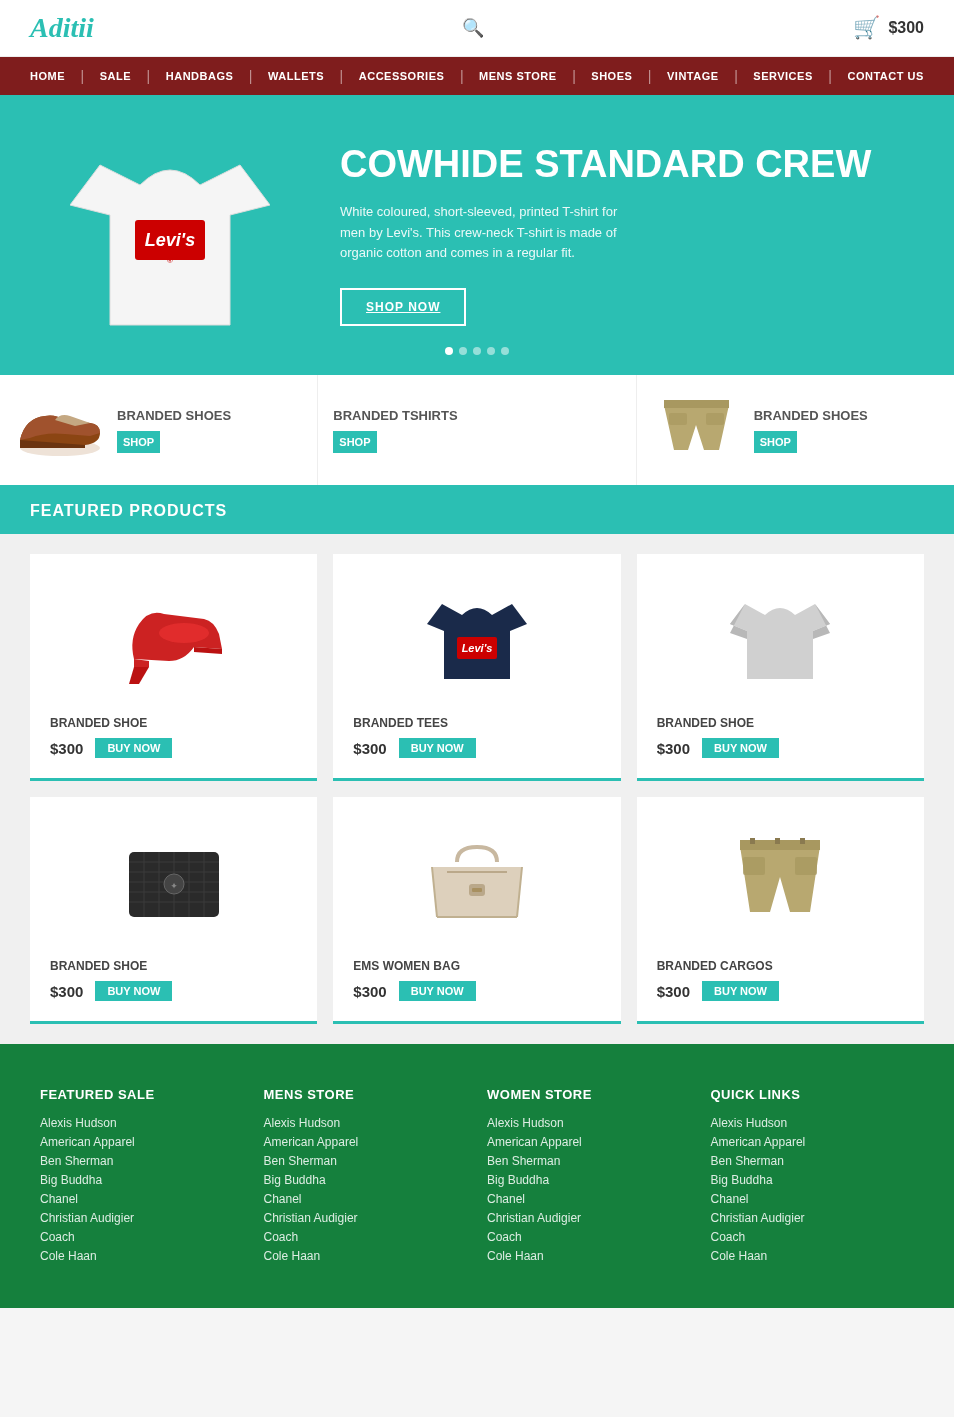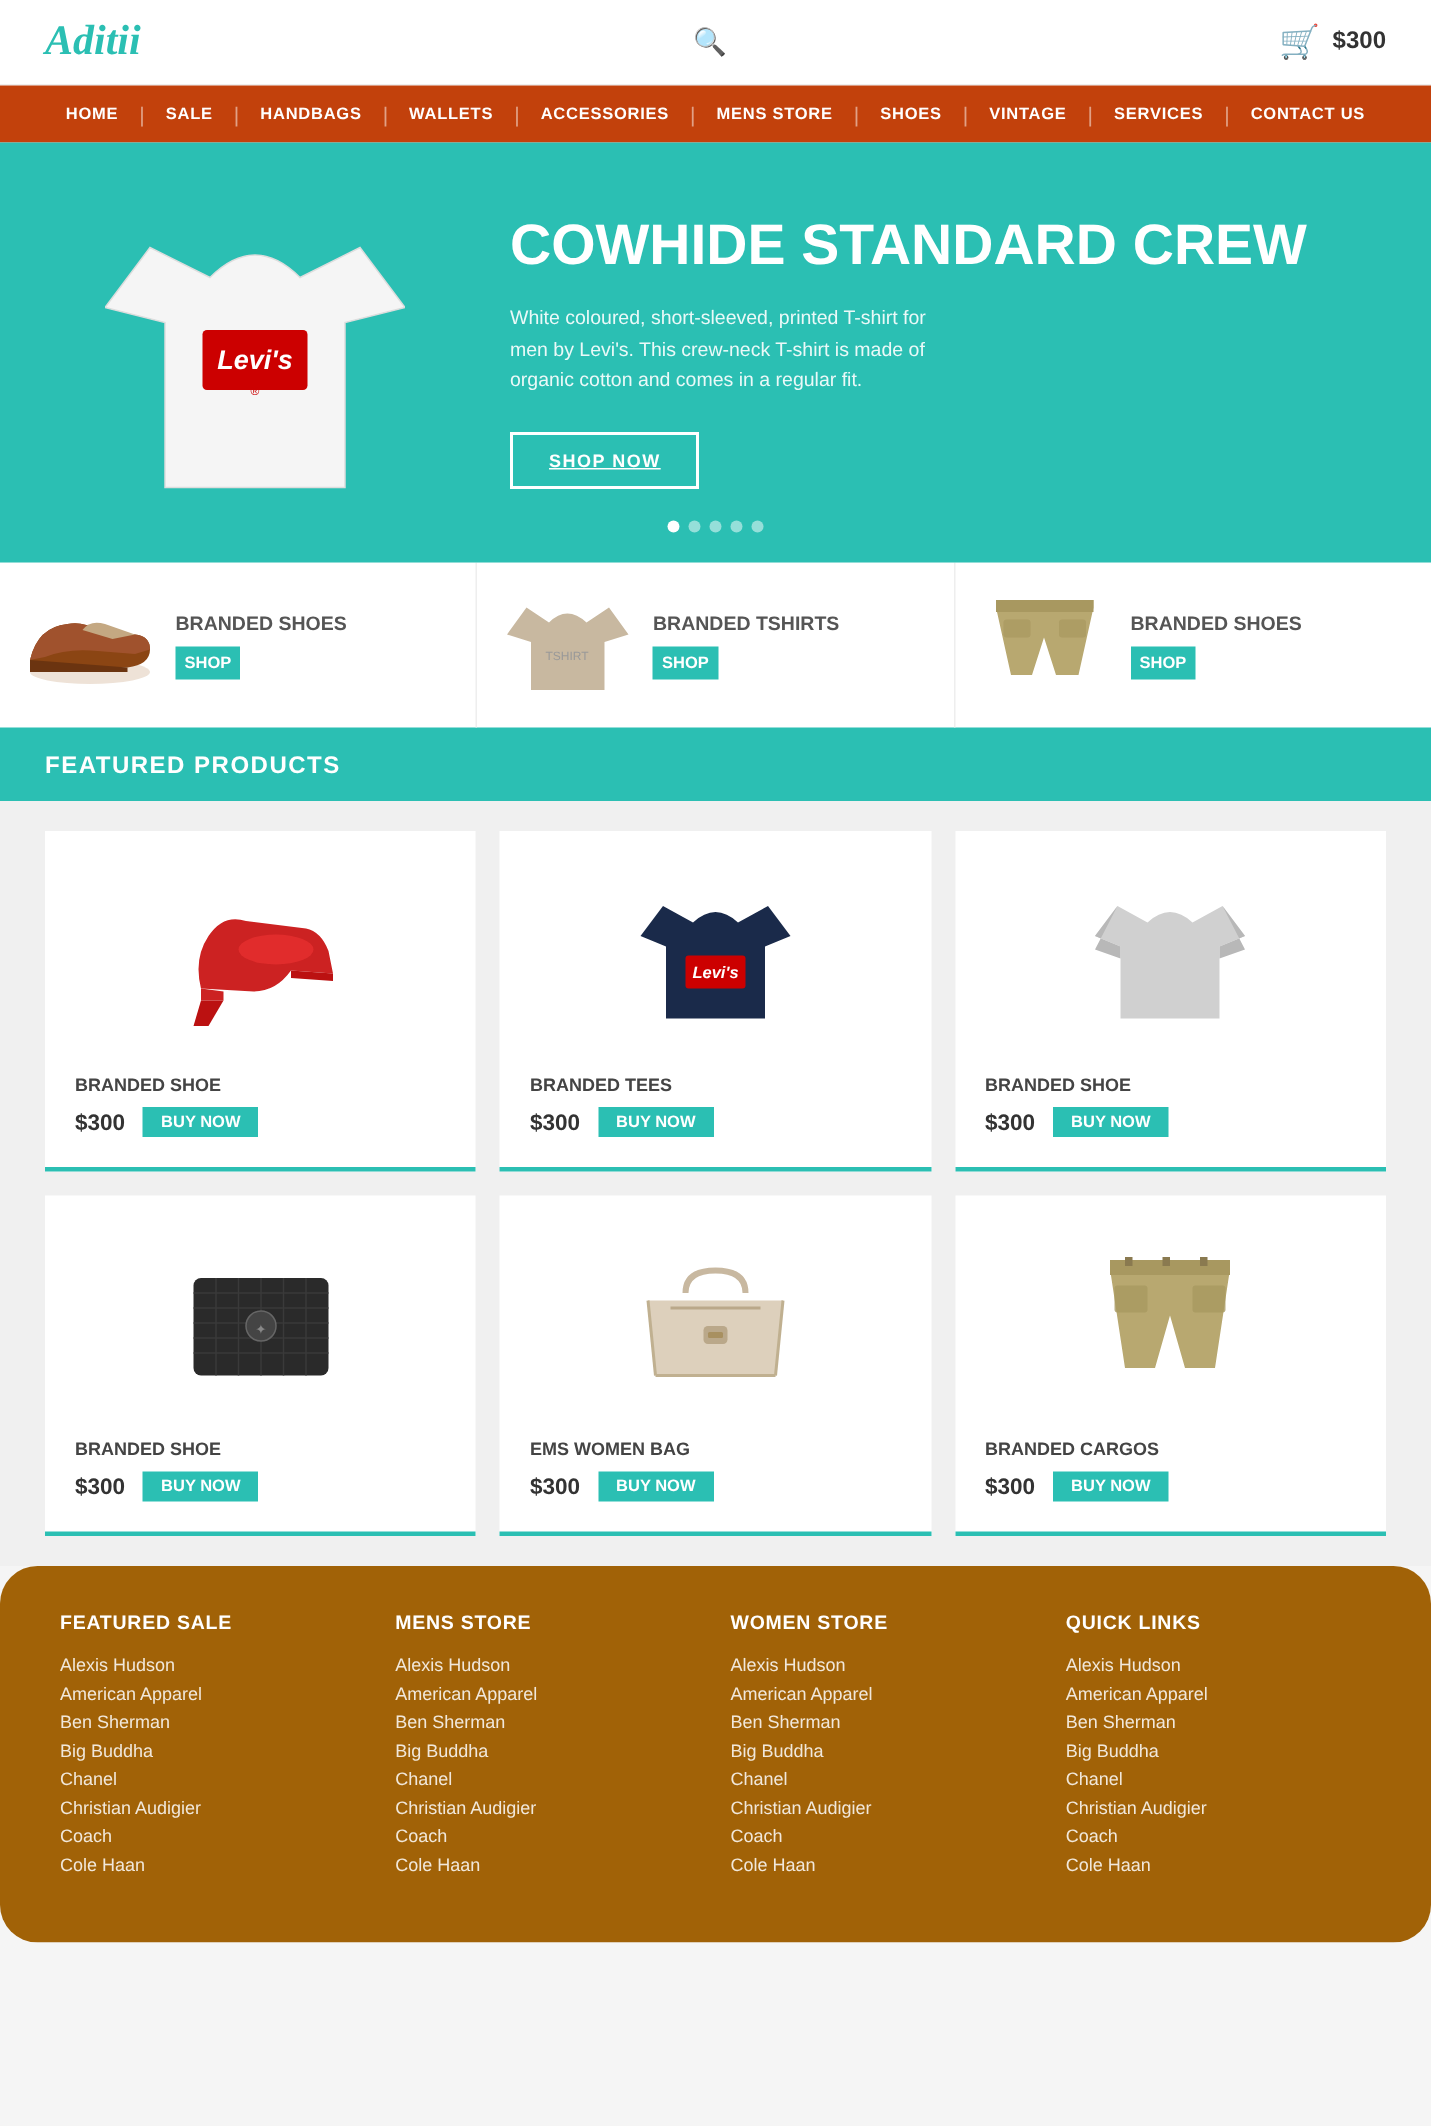--- a/index.html
+++ b/index.html
@@ -34,24 +34,24 @@
       font-size: 16px;
       font-weight: bold;
     }
     .cart-icon {
       color: #2bbfb3;
       font-size: 22px;
     }
 
     
     .nav {
-      background: #c2410c;
-      display: flex;
-      align-items: center;
-      justify-content: center;
+      background: #7f1d1d;
+      display: flex;
+      align-items: center;
+      justify-content: space-between;
       padding: 16px;
       height: 38px;
     }
     .nav a {
       color: #fff;
       text-decoration: none;
       font-size: 11px;
       font-weight: bold;
       text-transform: uppercase;
       letter-spacing: 0.5px;
@@ -230,23 +230,22 @@
       border: none;
       padding: 4px 12px;
       font-size: 11px;
       font-weight: bold;
       text-transform: uppercase;
       cursor: pointer;
     }
 
     
     .footer {
-      background: #a16207;
-      padding: 30px 40px 20px;
-      border-radius: 25px;
+      background: #15803d;
+      padding: 43px 40px 20px;
     }
     .footer-columns {
       display: grid;
       grid-template-columns: repeat(4, 1fr);
       gap: 20px;
       margin-bottom: 20px;
     }
     .footer-col h3 {
       color: #fff;
       font-size: 13px;
@@ -357,26 +356,20 @@
         <path d="M40,22 Q45,15 55,18 L75,25 L60,28 Z" fill="#c4a882"></path>
       </svg>
     </div>
     <div class="cat-info">
       <span class="cat-name">BRANDED SHOES</span>
       <button class="shop-btn">SHOP</button>
     </div>
   </div>
 
   <div class="category-item">
-    <div class="cat-img">
-      <svg width="85" height="70" viewBox="0 0 85 70">
-        <path d="M15,10 L2,28 L18,33 L18,65 L67,65 L67,33 L83,28 L70,10 L55,20 Q42,8 30,20 Z" fill="#c8b8a0"></path>
-        <text x="42" y="45" text-anchor="middle" fill="#999" font-size="8">TSHIRT</text>
-      </svg>
-    </div>
     <div class="cat-info">
       <span class="cat-name">BRANDED TSHIRTS</span>
       <button class="shop-btn">SHOP</button>
     </div>
   </div>
 
   <div class="category-item">
     <div class="cat-img">
       <svg width="85" height="70" viewBox="0 0 85 70">
         <path d="M10,5 L75,5 L75,10 L65,55 L50,55 L42,30 L34,55 L20,55 L10,10 Z" fill="#b8a870"></path>

